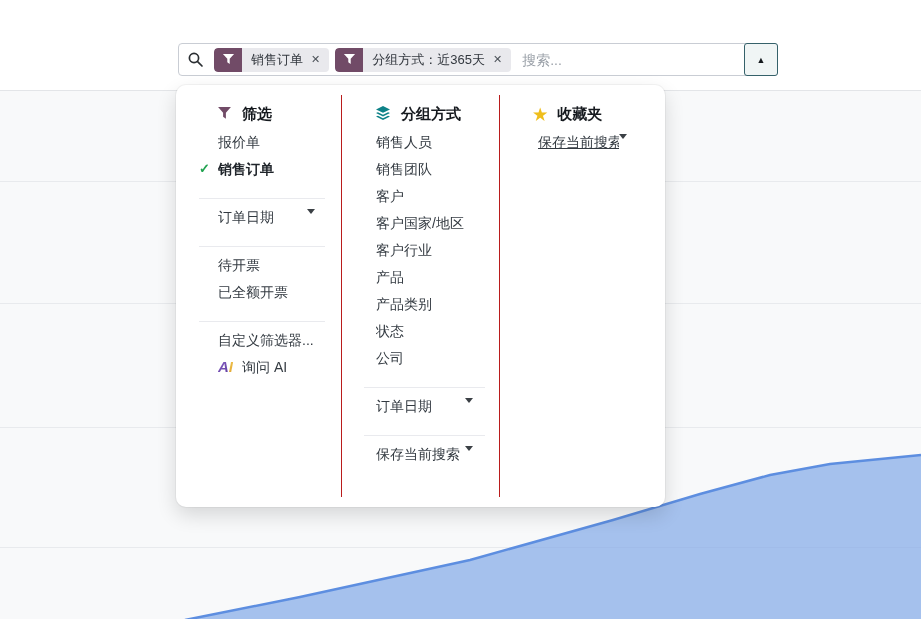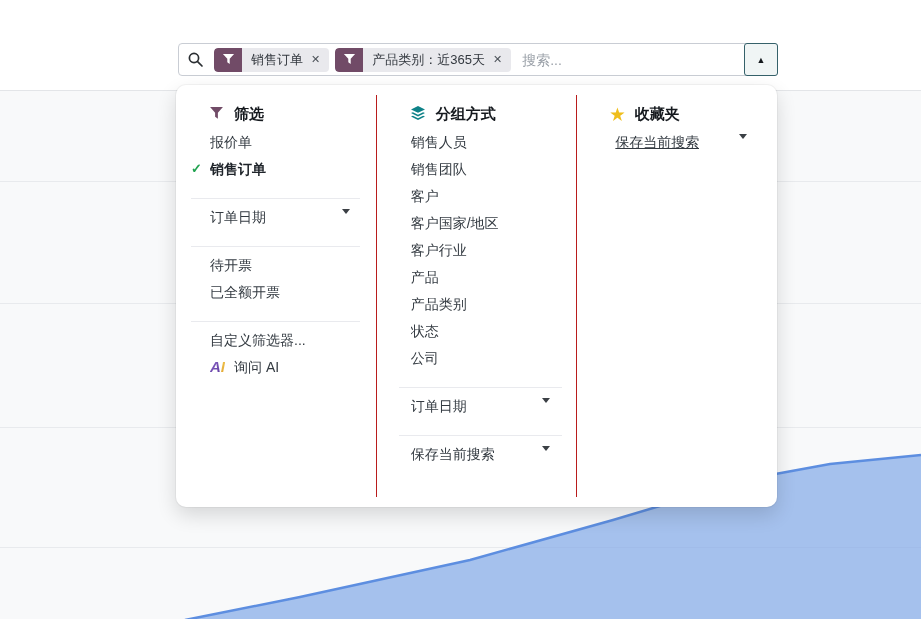--- a/index.html
+++ b/index.html
@@ -28,22 +28,22 @@
   .search-input{flex:1 1 auto;min-width:40px;border:none;outline:none;background:transparent;font-size:14px;color:#b91c1c;margin-left:9px;font-family:"Liberation Sans",sans-serif;}
   .search-input::placeholder{color:#9aa0a8;}
   .toggle-btn{
     flex:0 0 auto;width:34px;align-self:stretch;margin:-1px -1px -1px 4px;
     border:1px solid #35616a;background:#f0f5f5;border-radius:3px;
     display:flex;align-items:center;justify-content:center;
     font-size:9px;color:#14181c;cursor:pointer;padding:0;
   }
   
   .panel{
-    position:absolute;left:176px;top:85px;width:601px;height:422px;box-sizing:border-box;
-    background:#fff;border-radius:10px;z-index:4;display:flex;padding:10px 0;
+    position:absolute;left:176px;top:85px;width:489px;height:422px;box-sizing:border-box;
+    background:#fff;border-radius:10px;z-index:4;display:flex;padding:10px 8px;
     box-shadow:0 8px 20px rgba(0,0,0,.14),0 0 0 1px rgba(0,0,0,.04);
   }
   .col{flex:1 1 0;padding-top:8px;min-width:0;}
   .col + .col{border-left:1px solid #b91c1c;}
   .col-header{display:flex;align-items:center;gap:10px;padding:2px 0 10px 33px;font-weight:bold;font-size:15px;color:#15191e;}
   .item{position:relative;height:27px;padding:0 26px 0 34px;font-size:14px;color:#333a41;display:flex;align-items:flex-start;cursor:pointer;}
   .item .label{white-space:nowrap;overflow:hidden;}
   .item.selected .label{font-weight:bold;color:#1f242a;}
   .check-icon{position:absolute;left:15px;color:#21a350;font-weight:bold;font-size:13px;}
   .caret{width:0;height:0;border-left:4.5px solid transparent;border-right:4.5px solid transparent;border-top:5px solid #3b4045;margin-left:auto;}
@@ -87,21 +87,21 @@
     <span class="facet-label">销售订单</span>
     <span class="facet-remove">✕</span>
   </span>
 
   <span class="facet">
     <span class="facet-badge">
       <svg width="13" height="13" viewBox="0 0 14 14">
           <path d="M1 1 h12 l-4.7 5.2 v5.6 l-2.6 -1.8 v-3.8 L1 1 Z" fill="#ffffff"></path>
         </svg>
     </span>
-    <span class="facet-label">产品类别：近365天</span>
+    <span class="facet-label">分组方式：近365天</span>
     <span class="facet-remove">✕</span>
   </span>
 
   <input class="search-input" value="" placeholder="搜索..." style="">
 
   <button class="toggle-btn">
     <span>▲</span>
   </button>
 </div>
 

